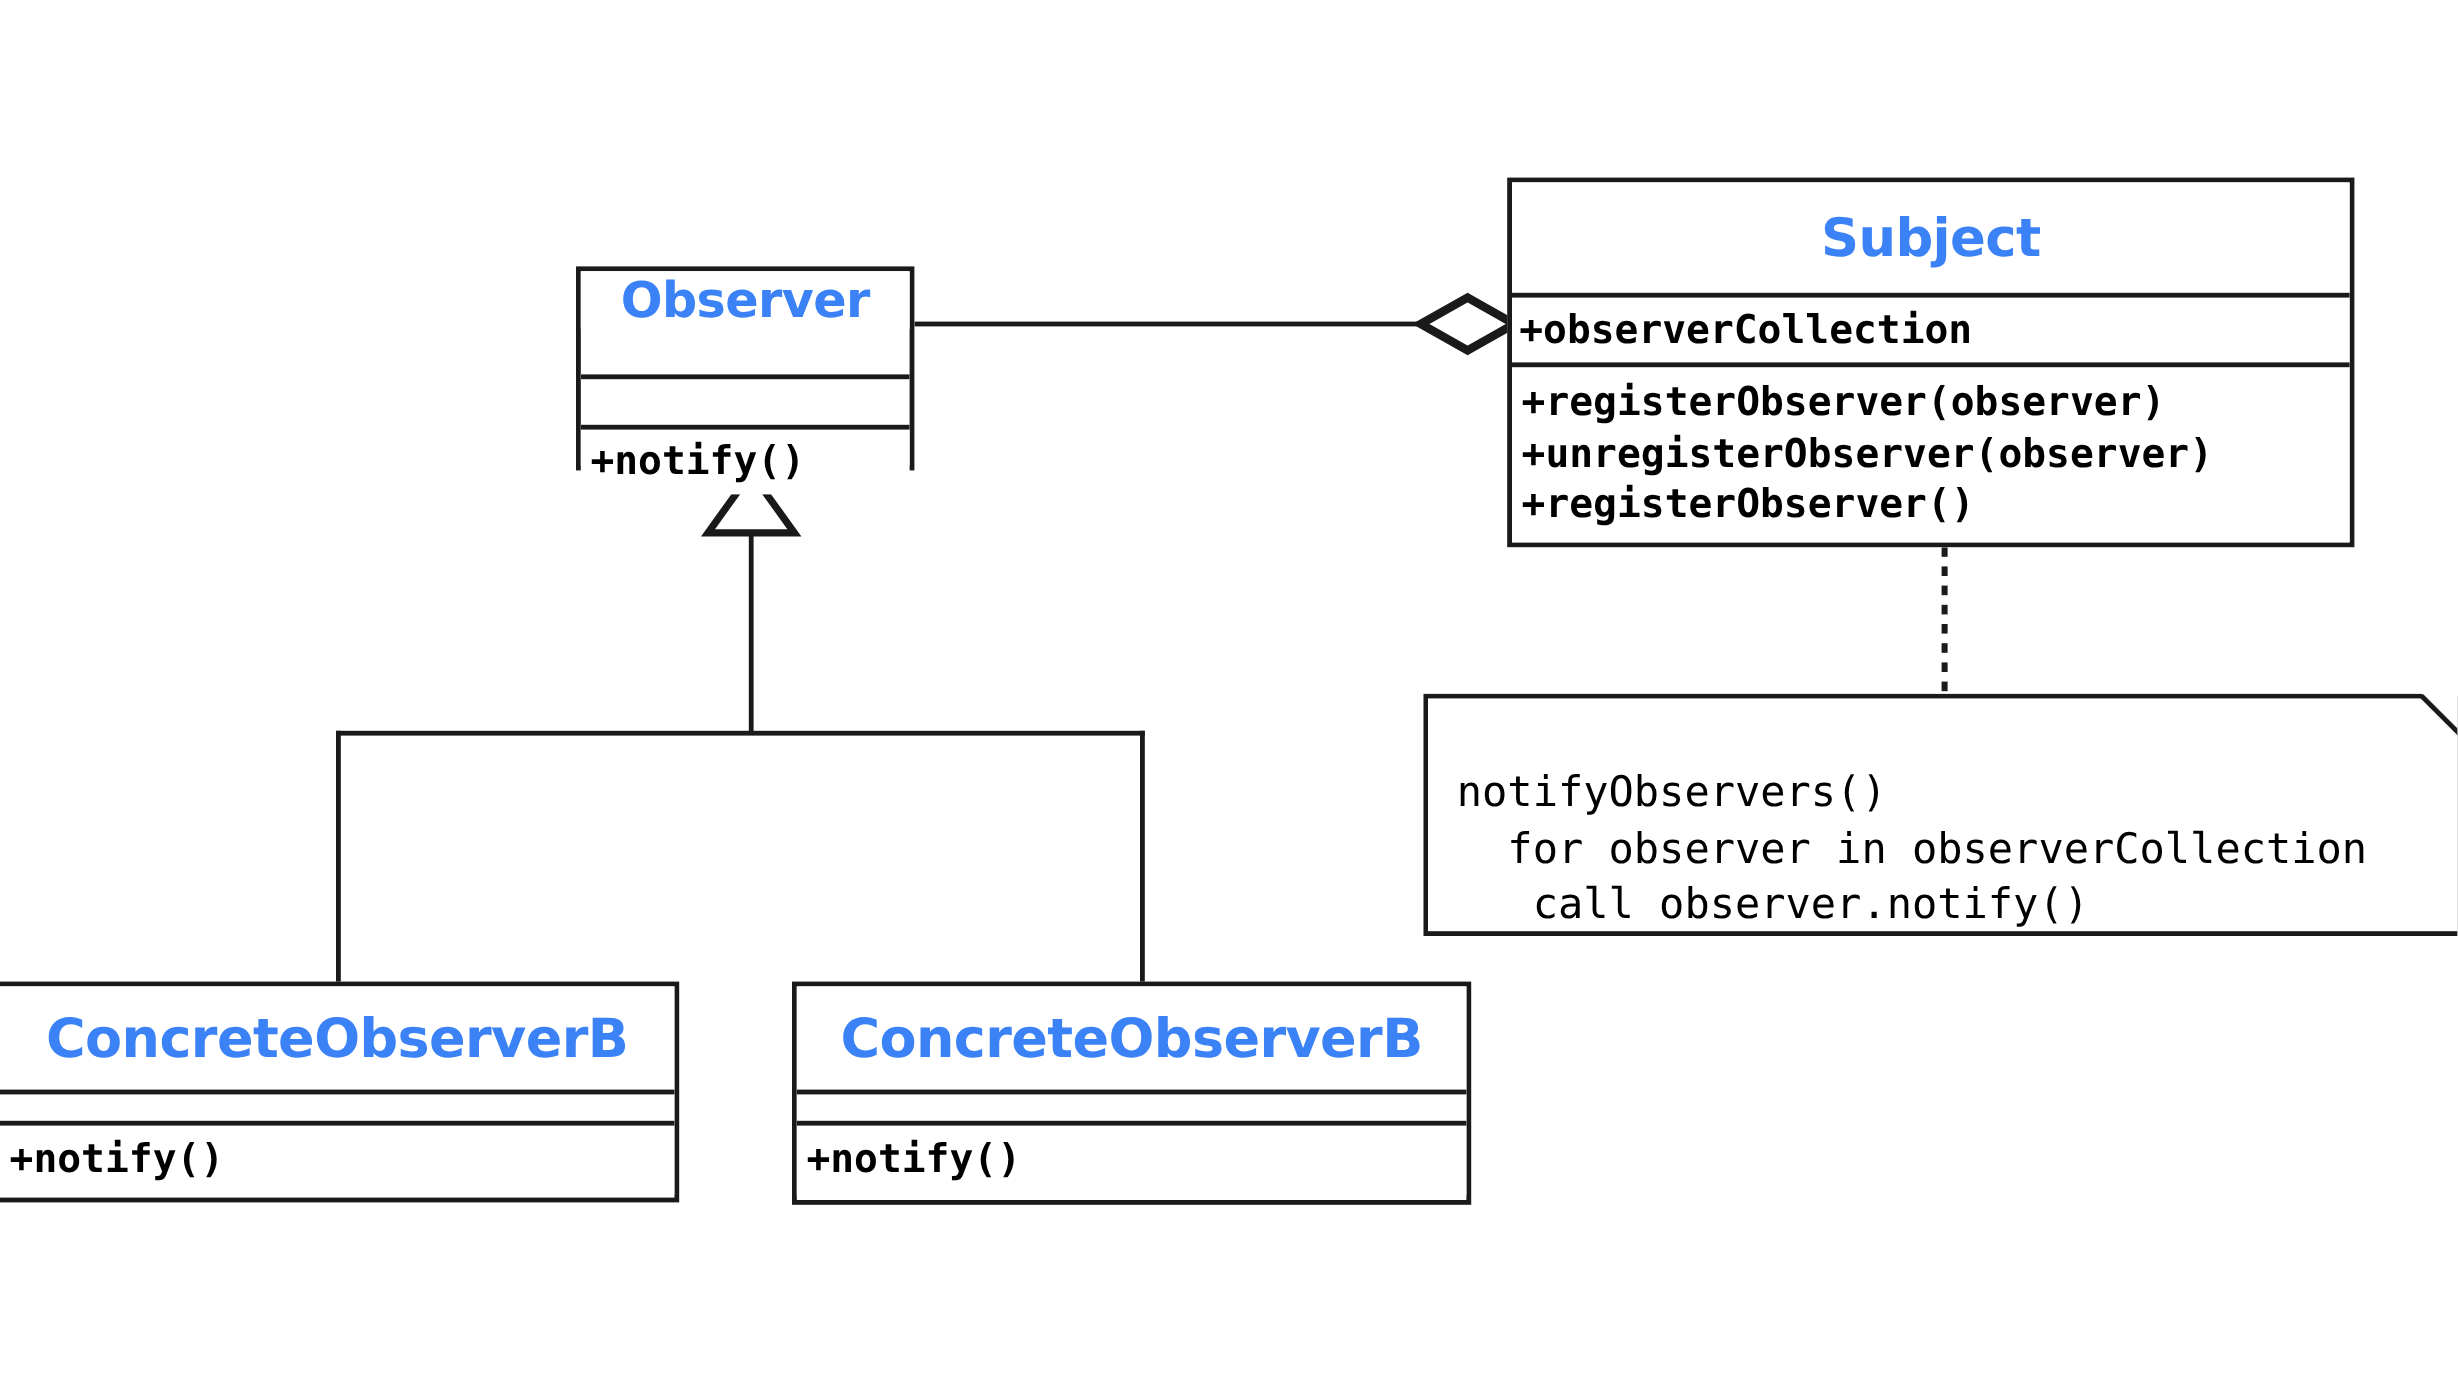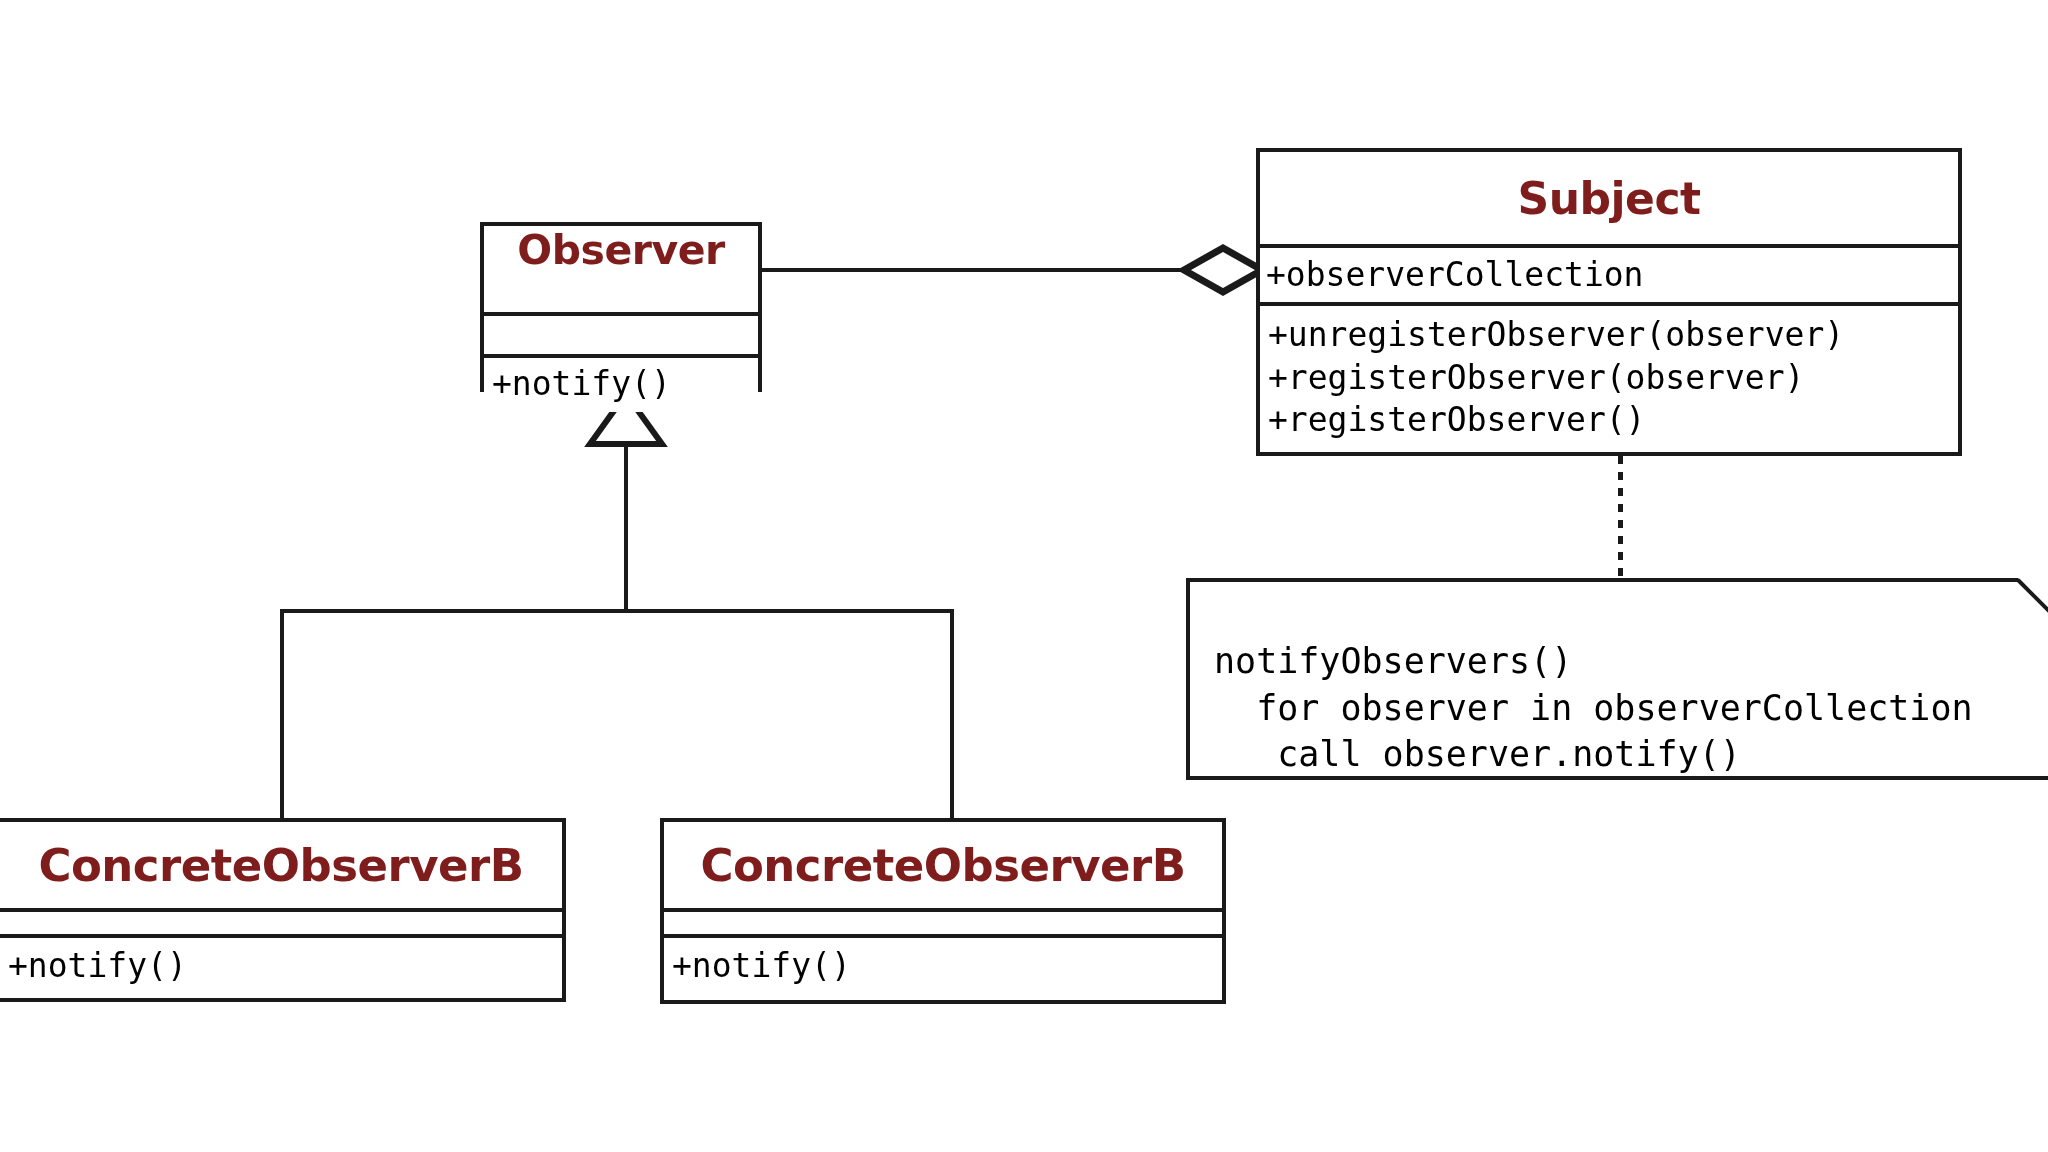--- a/index.html
+++ b/index.html
@@ -21,31 +21,32 @@
     position: absolute;
     box-sizing: border-box;
     border: 4px solid #1a1a1a;
     background: #ffffff;
     display: flex;
     flex-direction: column;
   }
   .uml-compartment {
     box-sizing: border-box;
     background: #ffffff;
+    font-weight: bold;
   }
   .uml-compartment + .uml-compartment {
     border-top: 4px solid #1a1a1a;
   }
   .cmp-title {
     display: flex;
     align-items: center;
     justify-content: center;
     font-family: "DejaVu Sans", sans-serif;
     font-weight: bold;
-    color: #7f1d1d;
+    color: #3b82f6;
     letter-spacing: -0.5px;
   }
   .cmp-empty {
     height: 26px;
   }
   .cmp-members {
     padding: 6px 8px 8px 8px;
     display: flex;
     flex-direction: column;
     justify-content: center;
@@ -203,22 +204,22 @@
       <div class="member-line">+notify()</div>
     </div>
   </div>
 
   <div class="uml-class" id="box-subject">
     <div class="uml-compartment cmp-title">Subject</div>
     <div class="uml-compartment cmp-attrs">
       <div class="member-line">+observerCollection</div>
     </div>
     <div class="uml-compartment cmp-members cmp-ops">
+      <div class="member-line">+registerObserver(observer)</div>
       <div class="member-line">+unregisterObserver(observer)</div>
-      <div class="member-line">+registerObserver(observer)</div>
       <div class="member-line">+registerObserver()</div>
     </div>
   </div>
 
   <div class="uml-class" id="box-concrete-a">
     <div class="uml-compartment cmp-title">ConcreteObserverB</div>
     <div class="uml-compartment cmp-empty"></div>
     <div class="uml-compartment cmp-members">
       <div class="member-line">+notify()</div>
     </div>

